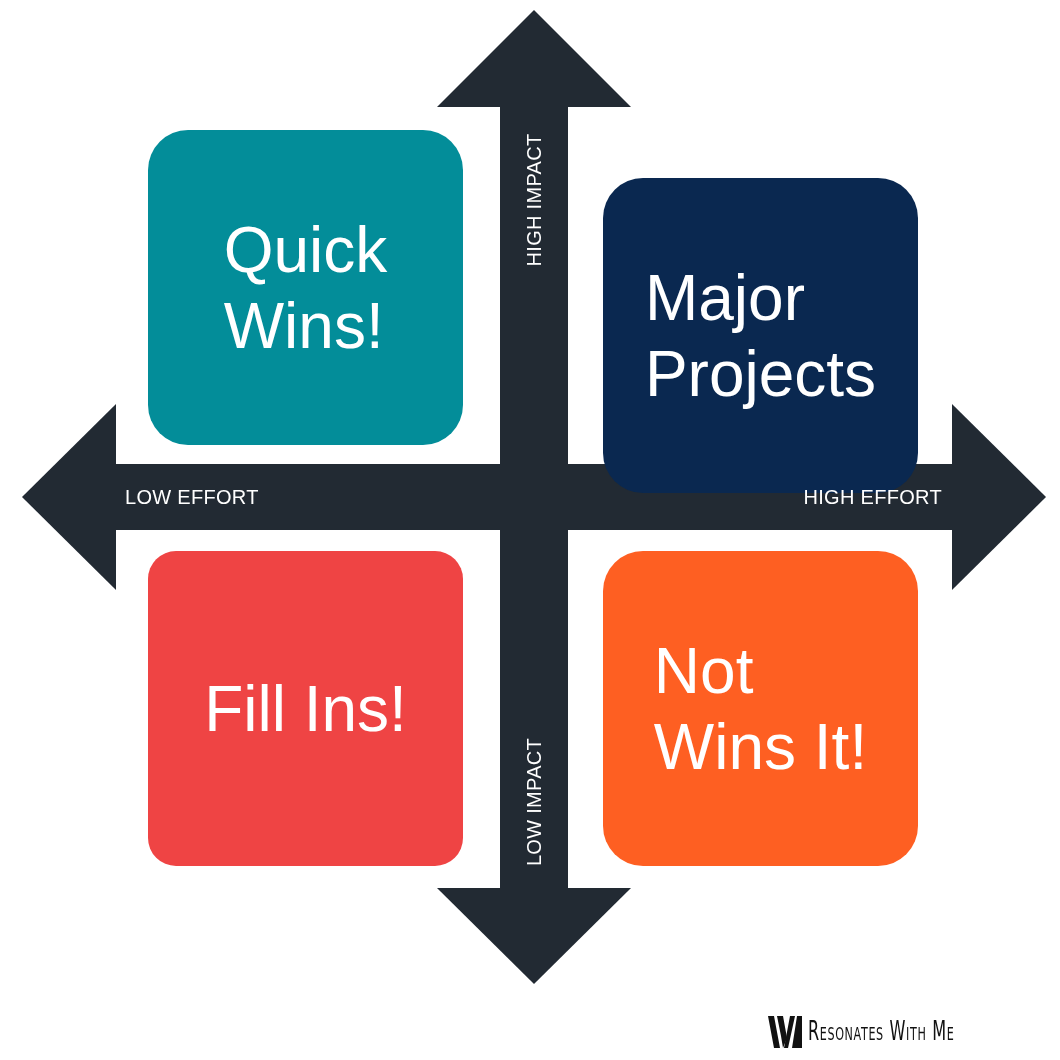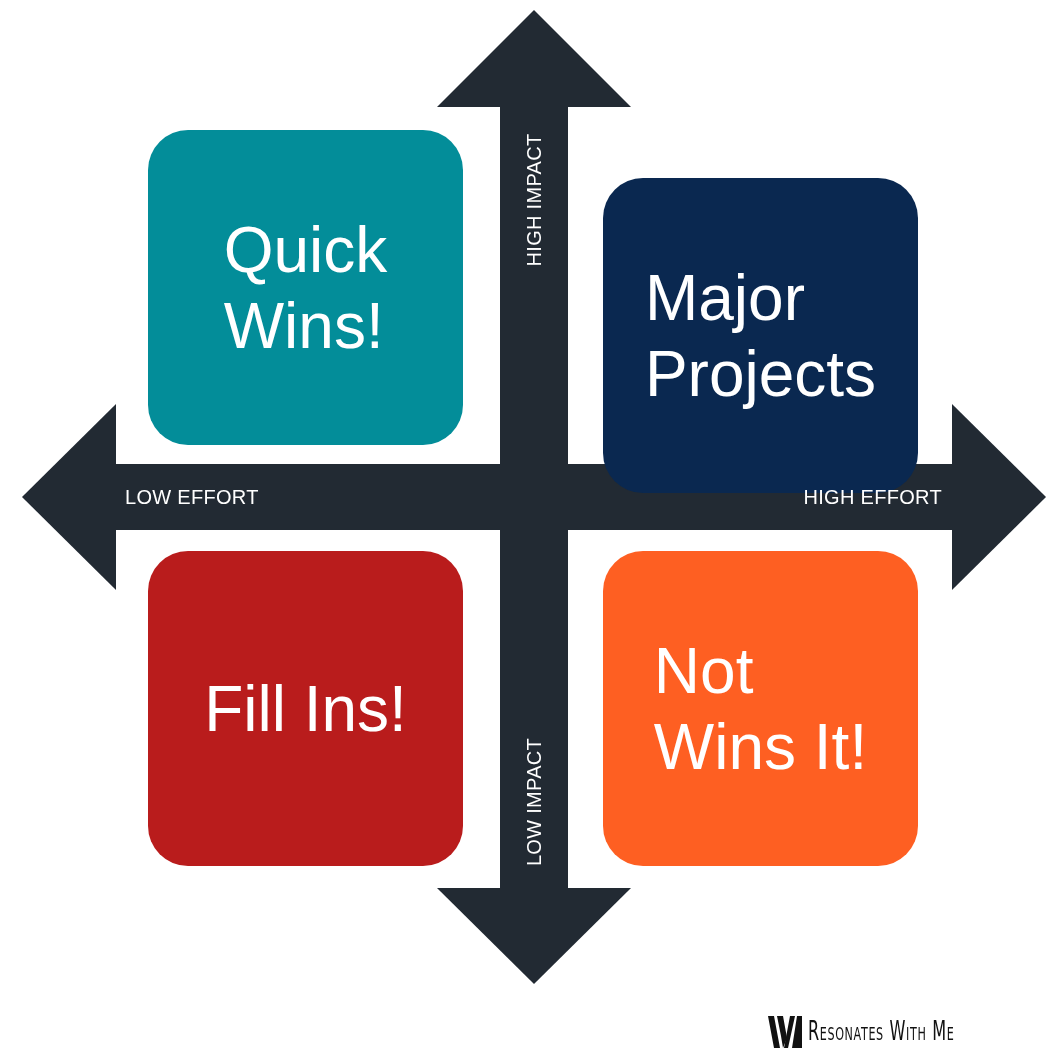--- a/index.html
+++ b/index.html
@@ -45,21 +45,21 @@
 </svg>
 
 <div id="q-quick" class="quad" style="background:#038d99;">
   <span>Quick
 Wins!</span>
 </div>
 <div id="q-major" class="quad" style="background:#0a2850;margin-top:48px;">
   <span>Major
 Projects</span>
 </div>
-<div id="q-fill" class="quad" style="background:#b91c1c;">
+<div id="q-fill" class="quad" style="background:#ef4444;border-radius:28px;">
   <span>Fill Ins!</span>
 </div>
 <div id="q-not" class="quad" style="background:#fe5f22;">
   <span>Not
 Wins It!</span>
 </div>
 
 <div id="lbl-low-effort" class="axis-label">LOW EFFORT</div>
 <div id="lbl-high-effort" class="axis-label">HIGH EFFORT</div>
 <div id="lbl-high-impact" class="axis-label">HIGH IMPACT</div>

